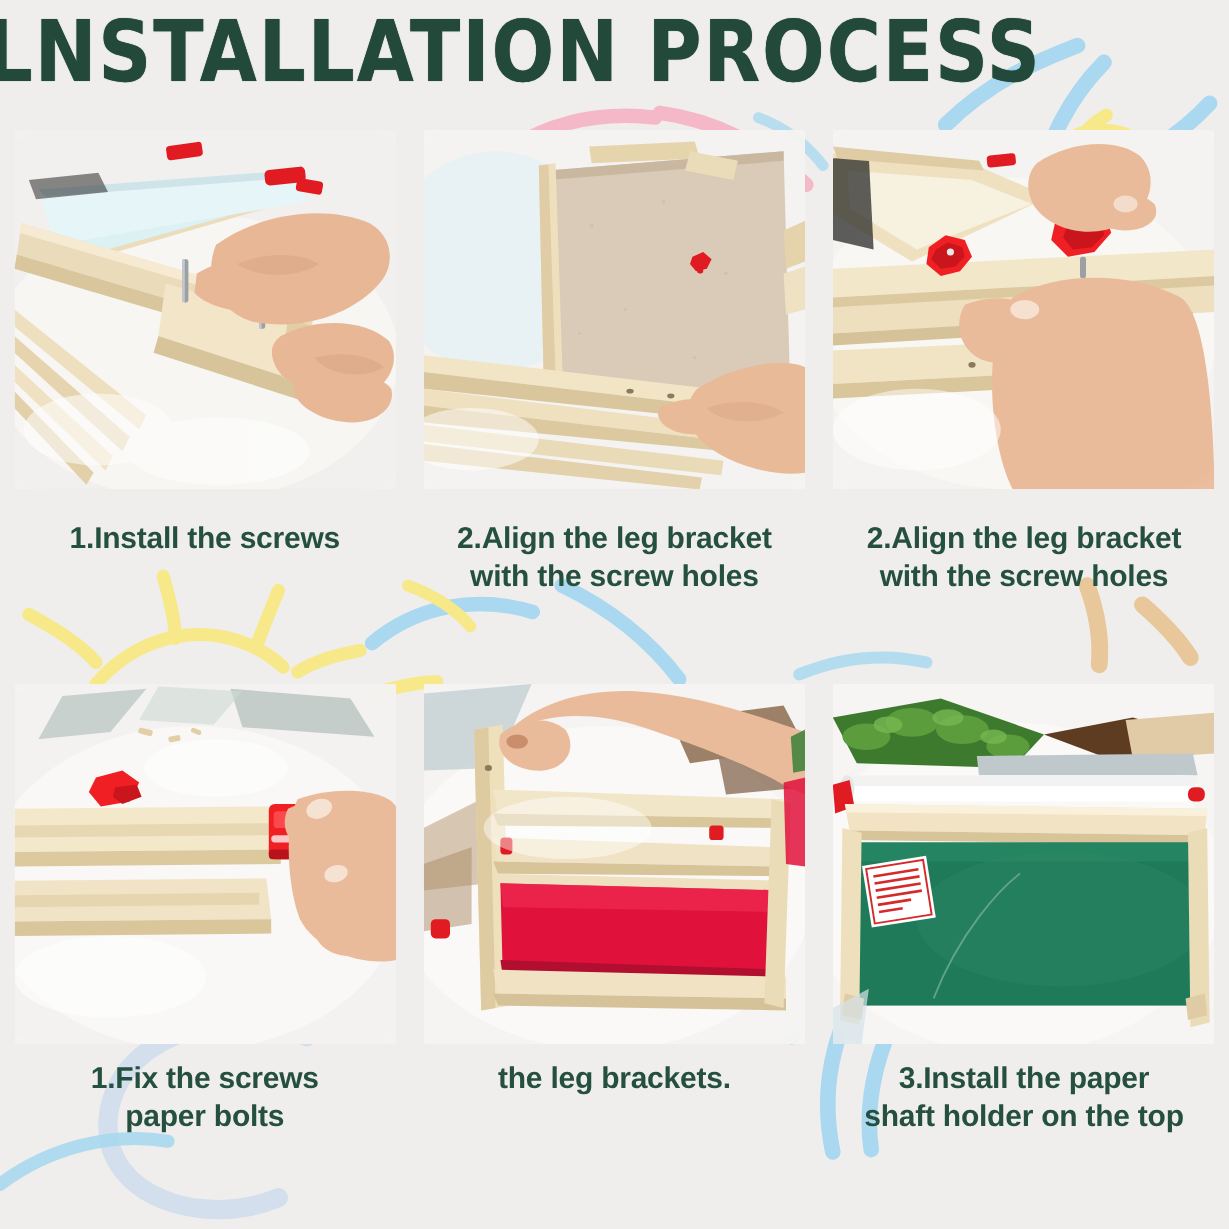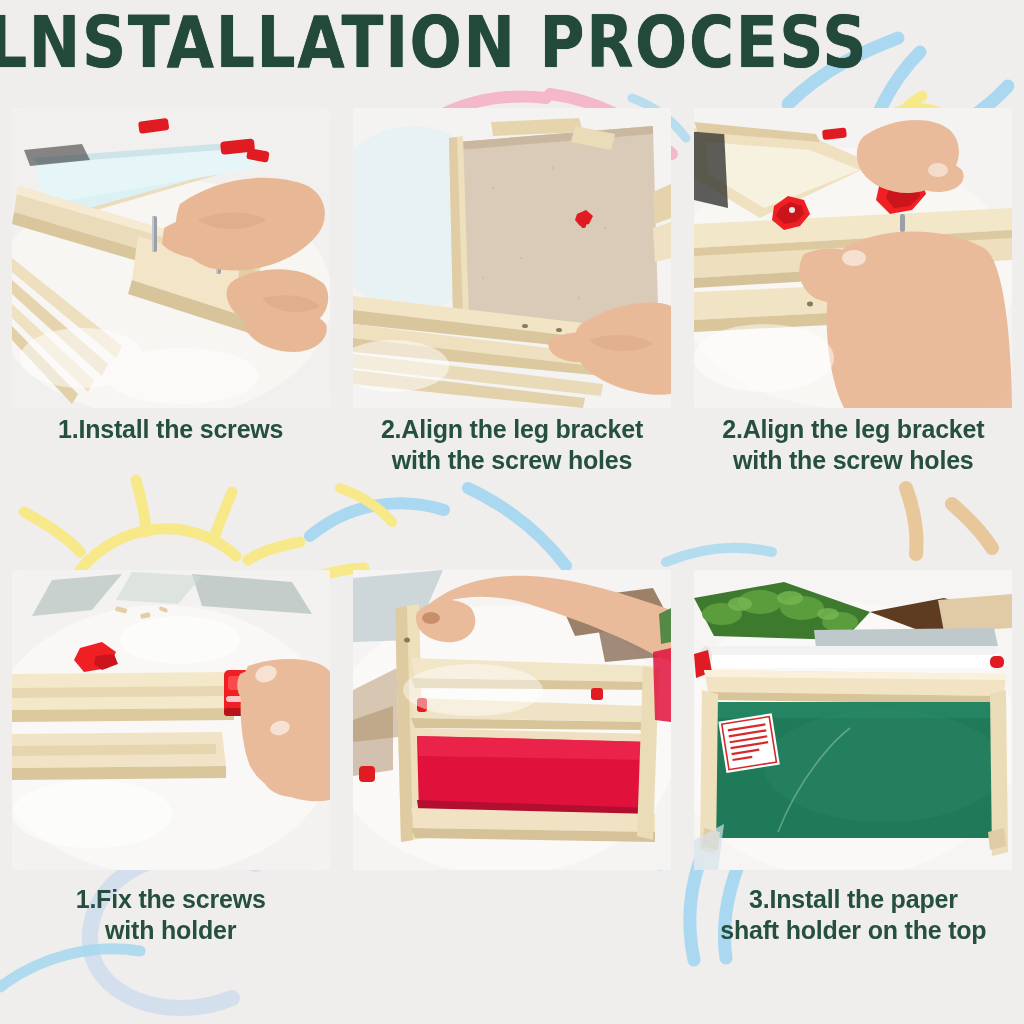--- a/index.html
+++ b/index.html
@@ -55,21 +55,21 @@
     position:absolute; inset:0;
     
     -webkit-mask-image:
       radial-gradient(115% 108% at 50% 50%, #000 58%, rgba(0,0,0,.86) 70%, rgba(0,0,0,.35) 84%, rgba(0,0,0,0) 95%);
     mask-image:
       radial-gradient(115% 108% at 50% 50%, #000 58%, rgba(0,0,0,.86) 70%, rgba(0,0,0,.35) 84%, rgba(0,0,0,0) 95%);
   }
   .photo svg { display:block; width:100%; height:100%; }
 
   .caption {
-    margin-top:6px;
+    margin-top:26px;
     width:322px;
     text-align:center;
     color:#25503F;
     font-weight:bold;
     font-size:25px;
     line-height:1.23;
     letter-spacing:-0.2px;
     z-index:5;
     position:relative;
   }
@@ -425,21 +425,21 @@
 
             <g fill="#FFFFFF" opacity=".55">
               <ellipse cx="80" cy="244" rx="80" ry="34"></ellipse>
               <ellipse cx="168" cy="70" rx="60" ry="24"></ellipse>
             </g>
           </svg>
         </div>
       </div>
       <div class="caption">
         <span class="ln">1.Fix the screws</span>
-        <span class="ln">with holder</span>
+        <span class="ln">paper bolts</span>
       </div>
     </div>
 
     <div class="cell r2">
       <div class="photo-box">
         <div class="photo">
           <svg viewBox="0 0 318 300" preserveAspectRatio="xMidYMid slice">
             <rect width="318" height="300" fill="#F5F4F2"></rect>
             <ellipse cx="150" cy="170" rx="175" ry="135" fill="#FAF9F7"></ellipse>
 
@@ -483,20 +483,21 @@
             <polygon points="306,44 318,38 318,72 308,74" fill="#2E7D32" opacity=".8"></polygon>
             <polygon points="300,82 318,78 318,152 302,150" fill="#E0123C" opacity=".85"></polygon>
 
             <g fill="#FFFFFF" opacity=".45">
               <ellipse cx="120" cy="120" rx="70" ry="26"></ellipse>
             </g>
           </svg>
         </div>
       </div>
       <div class="caption">
+        <span class="ln">the leg brackets.</span>
       </div>
     </div>
 
     <div class="cell r2">
       <div class="photo-box">
         <div class="photo">
           <svg viewBox="0 0 318 300" preserveAspectRatio="xMidYMid slice">
             <rect width="318" height="300" fill="#F6F5F3"></rect>
             <ellipse cx="150" cy="170" rx="175" ry="138" fill="#FAF9F7"></ellipse>
 

